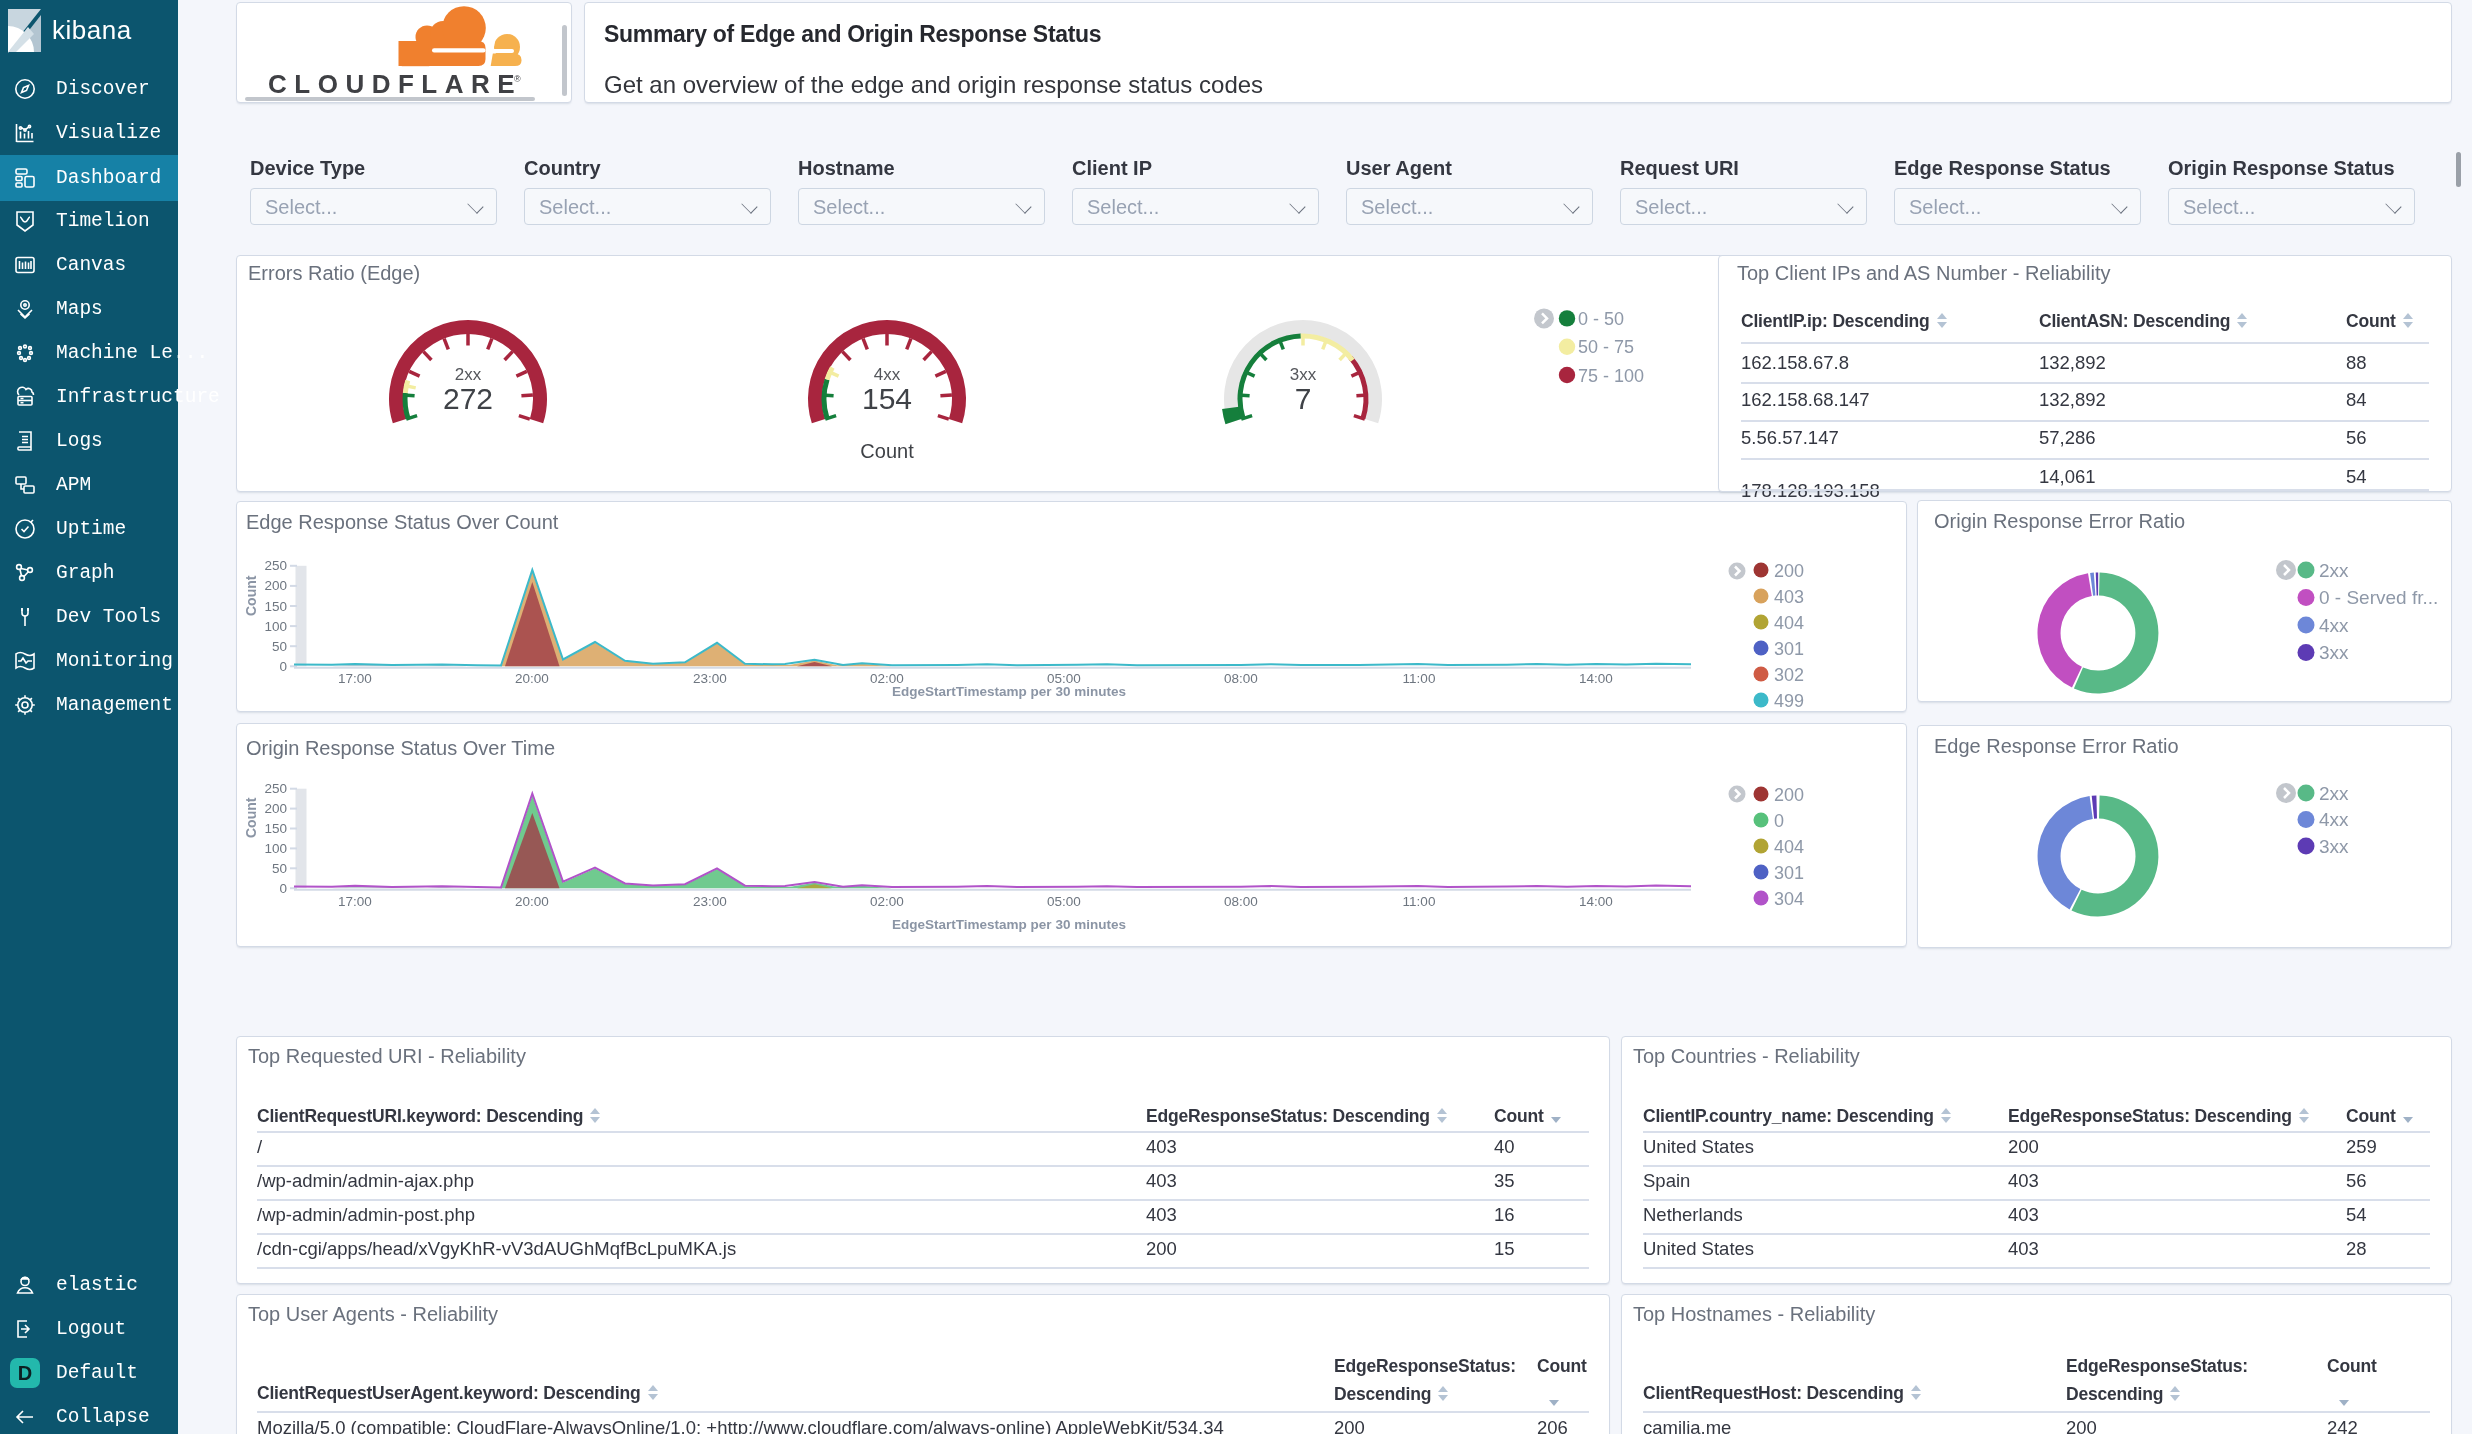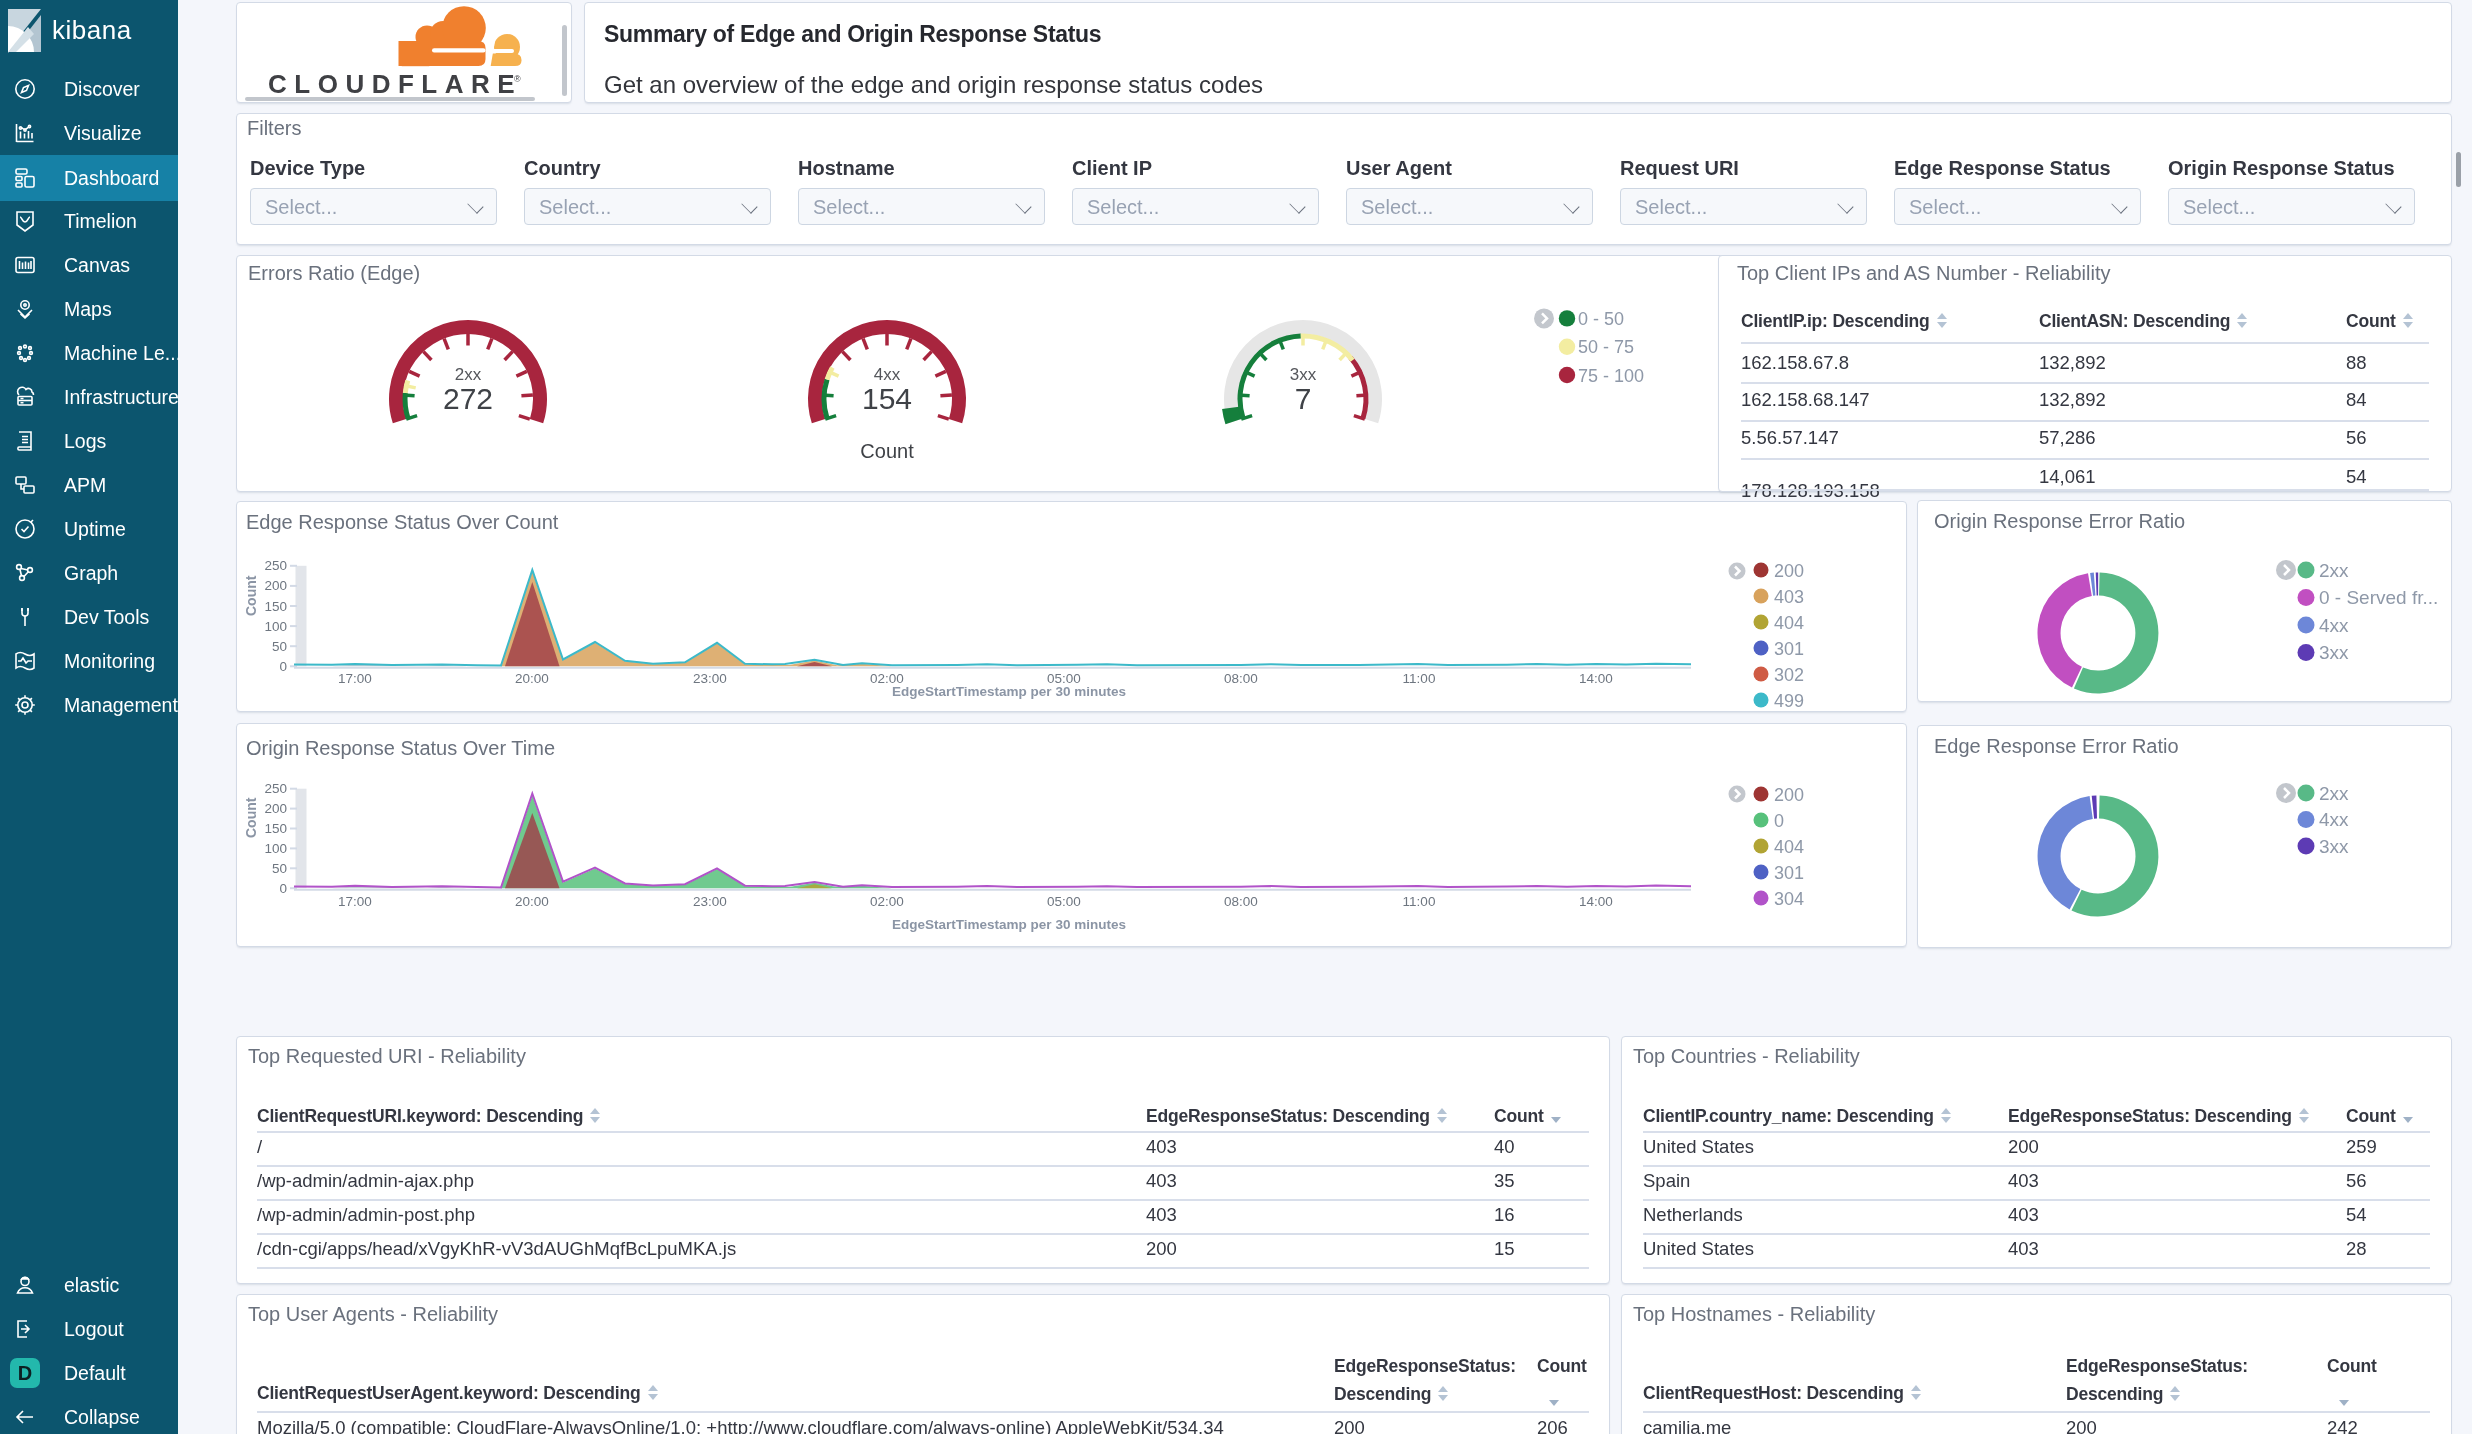--- a/index.html
+++ b/index.html
@@ -1,21 +1,21 @@
 <!DOCTYPE html>
 <html><head>
 <meta charset="utf-8">
 <style>
 * { margin:0; padding:0; box-sizing:border-box; }
 html,body { width:2472px; height:1434px; overflow:hidden; background:#f4f6fb; font-family:"Liberation Sans", sans-serif; }
 #page { position:relative; width:2472px; height:1434px; }
 #sidebar { position:absolute; left:0; top:0; width:178px; height:1434px; background:#0c556e; }
 .nav { position:absolute; left:0; width:178px; height:44px; color:#fff; }
 .nav.sel { background:#1681a6; height:46px; }
-.nav .lbl { position:absolute; left:64px; top:50%; transform:translateY(-50%); font-size:19.5px; color:#fff; white-space:nowrap; }
+.nav .lbl { position:absolute; left:56px; top:50%; transform:translateY(-50%); font-size:19.5px; color:#fff; white-space:nowrap;font-family:Liberation Mono, monospace; }
 .nav svg { position:absolute; left:13px; top:50%; transform:translateY(-50%); }
 .p { position:absolute; background:#fff; border:1px solid #d3dae6; border-radius:4px; box-shadow:0 2px 2px -1px rgba(152,162,179,.3); }
 .t { position:absolute; font-size:20px; color:#6a717d; white-space:nowrap; }
 .h { position:absolute; font-weight:bold; color:#343741; font-size:17.5px; letter-spacing:-0.2px; white-space:nowrap; }
 .d { position:absolute; font-size:18.5px; color:#343741; white-space:nowrap; }
 .bl { position:absolute; height:2px; background:#d8deea; }
 .caret { display:inline-block; position:relative; width:12px; height:17px; vertical-align:-2px; margin-left:6px; }
 .caret i, .caret b { position:absolute; left:1px; width:0; height:0; border-left:5.5px solid transparent; border-right:5.5px solid transparent; }
 .caret i { top:1px; border-bottom:6px solid #b4c3d4; }
 .caret b { bottom:1px; border-top:6px solid #b4c3d4; }
@@ -212,23 +212,20 @@
 <text x="277" y="79" font-family="Liberation Sans, sans-serif" font-size="9" fill="#3f4044">®</text>
 </svg>
 <div class="sb" style="right:4px;top:22px;width:5px;height:71px"></div>
 <div class="sb" style="left:8px;bottom:1px;width:290px;height:4px"></div>
 </div>
 <div class="p" style="left:584px;top:2px;width:1868px;height:101px">
 <div style="position:absolute;left:19px;top:18px;font-size:23px;letter-spacing:-0.3px;font-weight:bold;color:#26282e">Summary of Edge and Origin Response Status</div>
 <div style="position:absolute;left:19px;top:68px;font-size:24px;color:#33353b">Get an overview of the edge and origin response status codes</div>
 </div>
 
-<div class="p" style="left:236px;top:113px;width:2216px;height:132px">
-<div class="t" style="left:10px;top:3px">Filters</div>
-</div>
 <div class="flabel" style="left:250px;top:157px">Device Type</div>
 <div class="flabel" style="left:524px;top:157px">Country</div>
 <div class="flabel" style="left:798px;top:157px">Hostname</div>
 <div class="flabel" style="left:1072px;top:157px">Client IP</div>
 <div class="flabel" style="left:1346px;top:157px">User Agent</div>
 <div class="flabel" style="left:1620px;top:157px">Request URI</div>
 <div class="flabel" style="left:1894px;top:157px">Edge Response Status</div>
 <div class="flabel" style="left:2168px;top:157px">Origin Response Status</div>
 <div class="fsel" style="left:250px;top:188px">
       <span class="ph">Select...</span>

